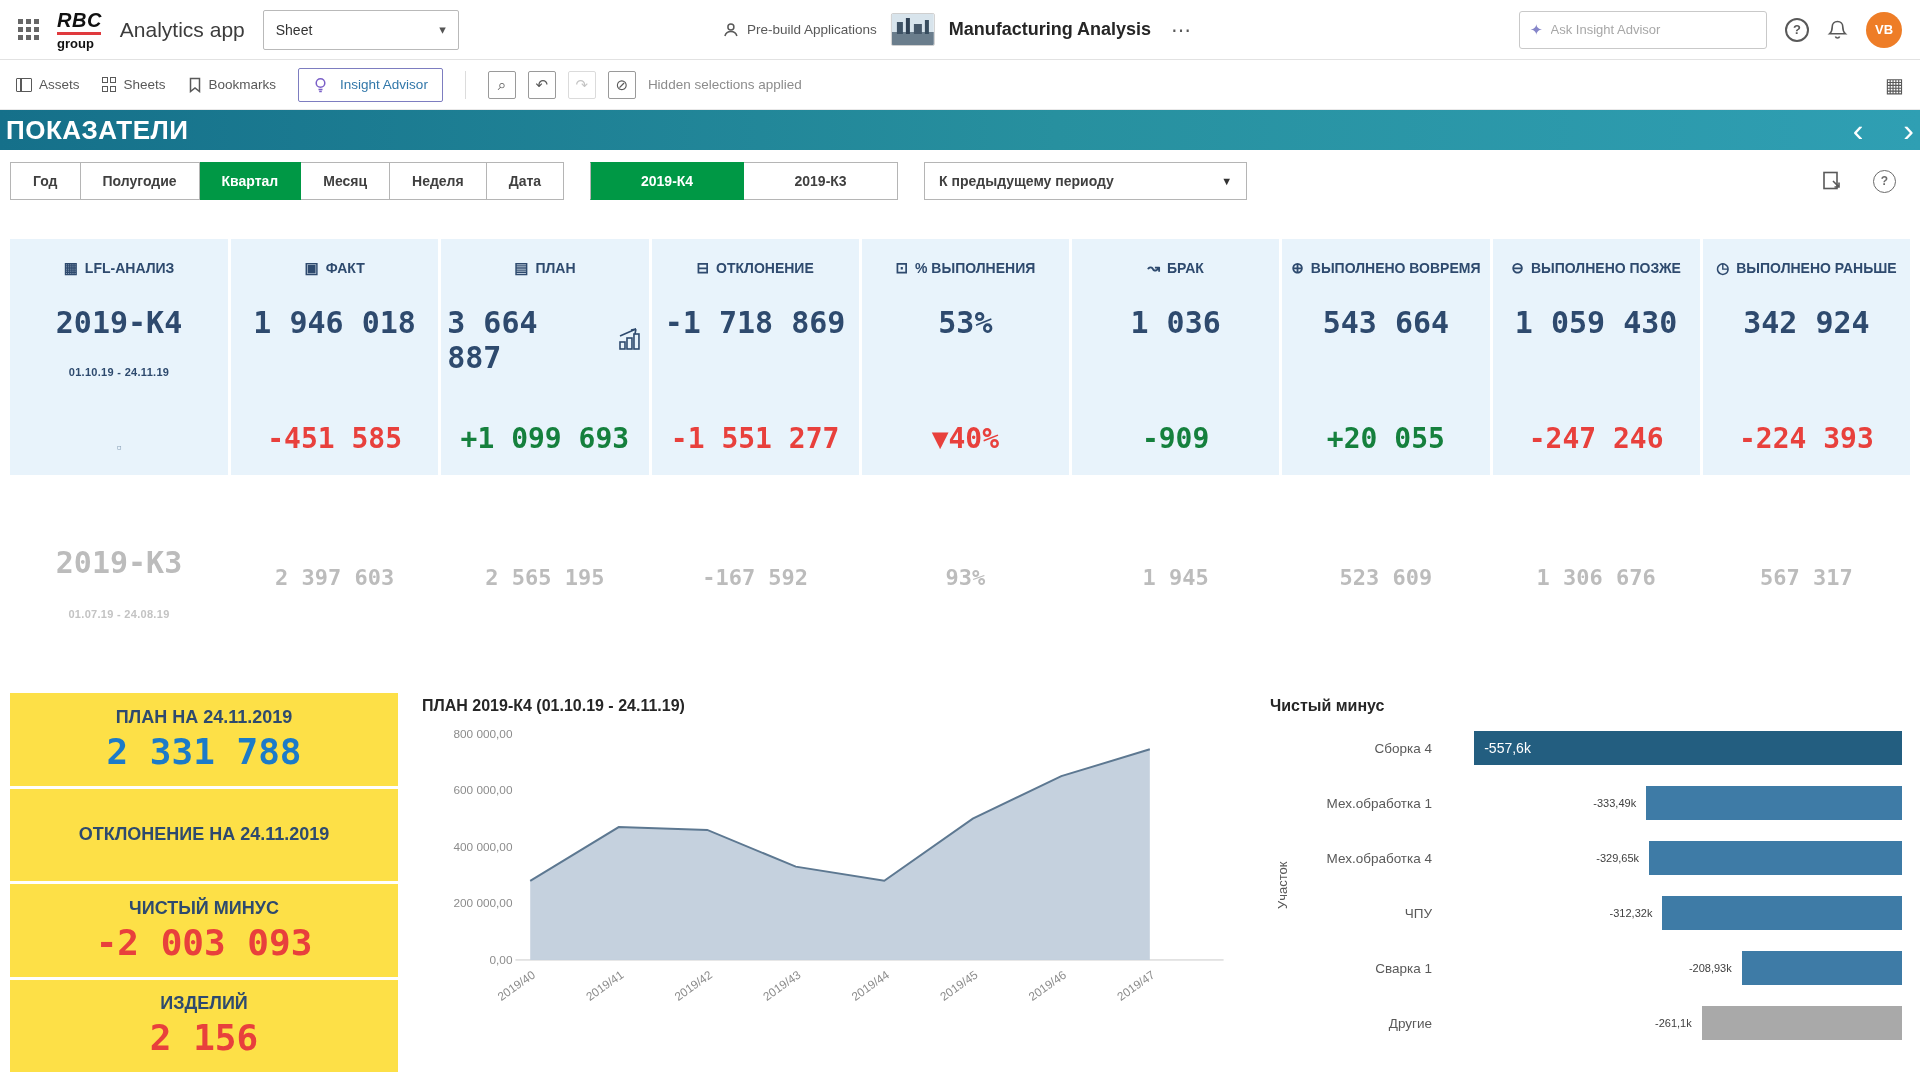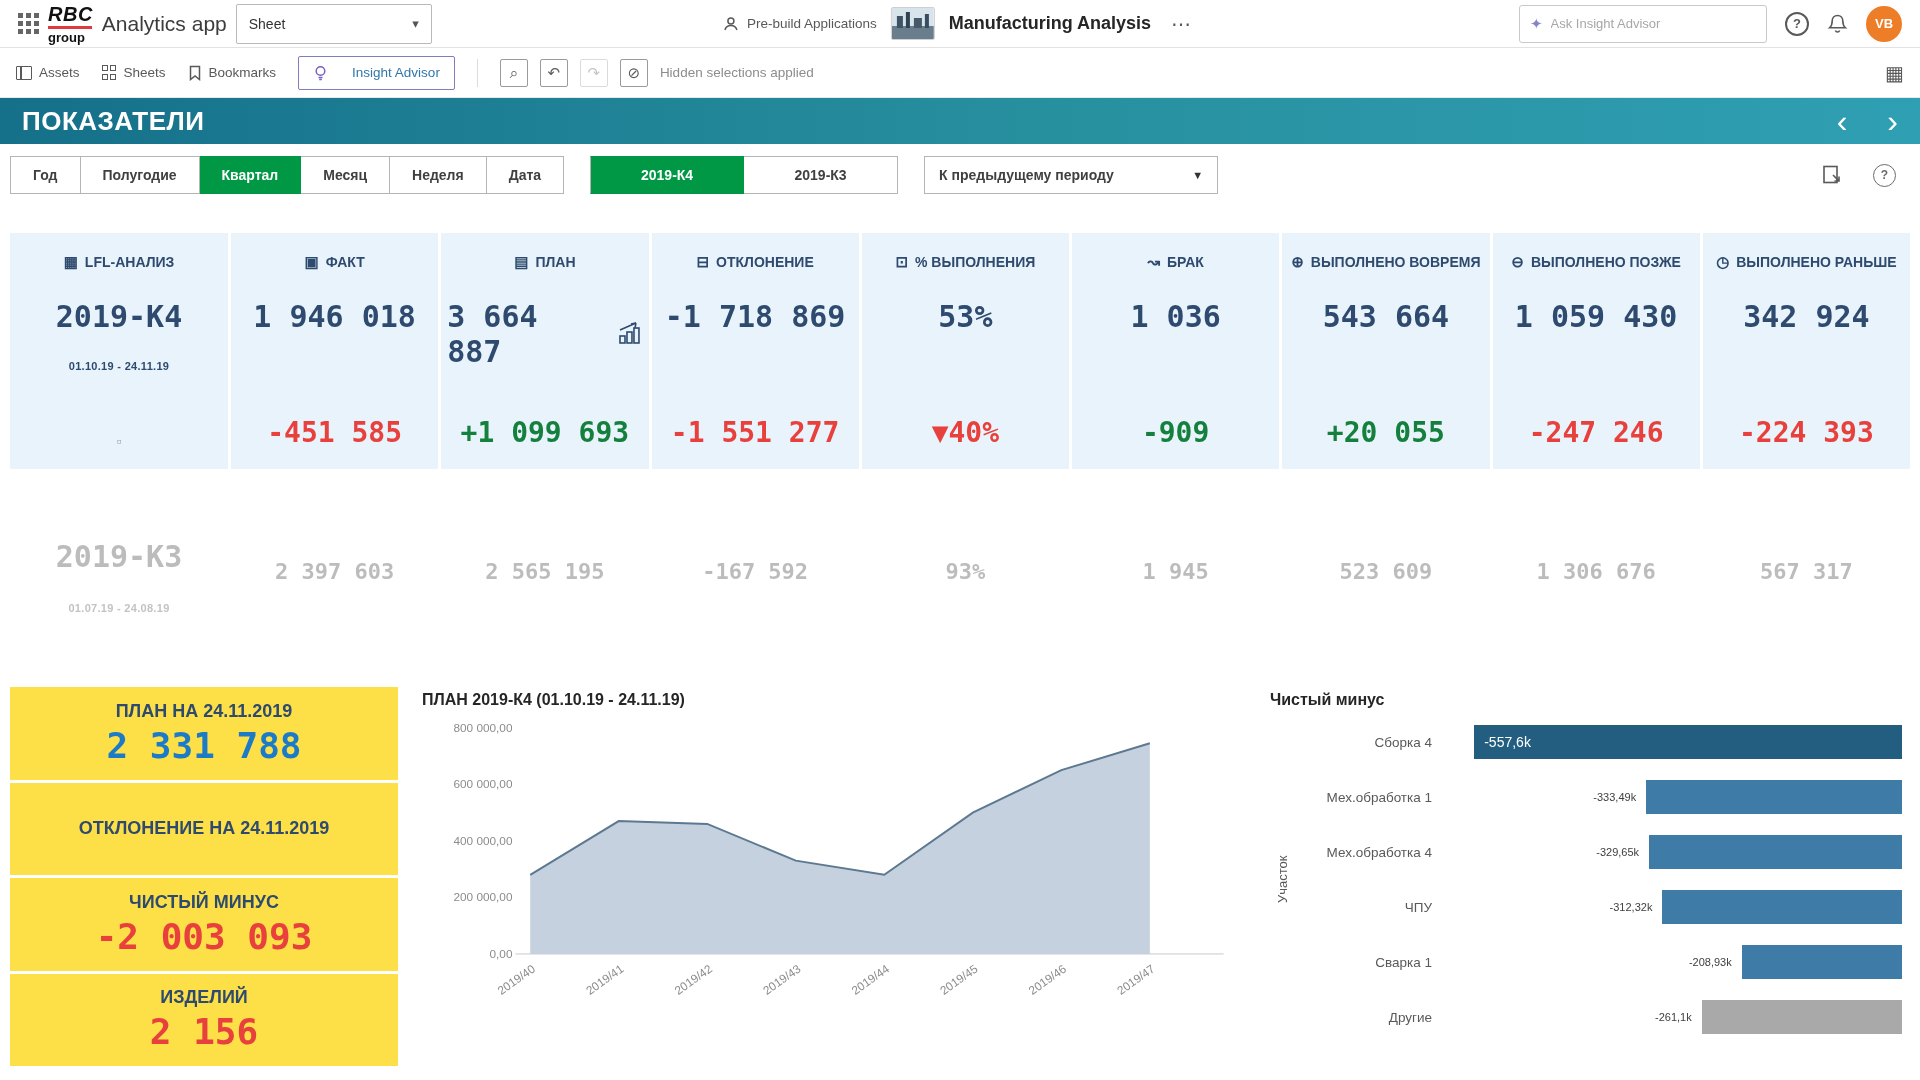--- a/index.html
+++ b/index.html
@@ -1,20 +1,20 @@
 <!DOCTYPE html>
 <html><head>
 <meta charset="utf-8">
 <style>
   * { box-sizing: border-box; margin: 0; padding: 0; }
   html,body { width:1920px; height:1080px; overflow:hidden; background:#fff;
     font-family:"Liberation Sans", sans-serif; color:#333; }
 
   
-  .topbar { height:48px; display:flex; align-items:center; gap:9px;
+  .topbar { height:60px; display:flex; align-items:center; gap:18px;
     padding:0 18px; border-bottom:1px solid #e2e2e2; position:relative; background:#fff; }
   .grid9 { display:grid; grid-template-columns:repeat(3,5px); grid-gap:3px; cursor:pointer; }
   .grid9 span { width:5px; height:5px; background:#666; }
   .logo { display:flex; flex-direction:column; line-height:1; }
   .logo .l1 { font-weight:bold; font-style:italic; font-size:20px; color:#111; letter-spacing:.5px; }
   .logo .lbar { width:44px; height:3px; background:#e03a3e; margin:2px 0; }
   .logo .l2 { font-weight:bold; font-size:13px; color:#111; }
   .app-title { font-size:21px; color:#3c3c3c; }
   .sheet-select { width:196px; height:40px; border:1px solid #b9b9b9; border-radius:2px;
     display:flex; align-items:center; justify-content:space-between; padding:0 12px;
@@ -41,47 +41,47 @@
 
   
   .toolbar { height:50px; display:flex; align-items:center; gap:22px; padding:0 16px;
     border-bottom:1px solid #e8e8e8; background:#fff; font-size:13.5px; color:#595959; }
   .tb-item { display:flex; align-items:center; gap:7px; cursor:pointer; }
   .ic-assets { width:16px; height:14px; border:1.5px solid #595959; border-radius:1px; position:relative; }
   .ic-assets:before { content:""; position:absolute; left:3px; top:0; bottom:0; width:1.5px; background:#595959; }
   .ic-sheets { width:15px; height:15px; display:grid; grid-template-columns:6px 6px; grid-gap:2px; }
   .ic-sheets span { width:6px; height:6px; border:1.3px solid #595959; }
   .insight-btn { border:1px solid #7d7dc0; border-radius:2px; padding:8px 14px;
-    display:flex; align-items:center; gap:24px; color:#3177a9; background:#fff; cursor:pointer; }
+    display:flex; align-items:center; gap:12px; color:#3177a9; background:#fff; cursor:pointer; }
   .tb-sep { width:1px; height:28px; background:#dcdcdc; }
   .sel-icons { display:flex; align-items:center; gap:12px; }
   .sq-icon { width:28px; height:28px; border:1px solid #9a9a9a; border-radius:2px;
     display:flex; align-items:center; justify-content:center; font-size:15px; color:#595959; cursor:pointer; }
   .sq-icon.disabled { opacity:.35; cursor:default; }
   .hidden-sel { color:#8c8c8c; }
   .tb-right { margin-left:auto; font-size:20px; color:#595959; cursor:pointer; }
 
   
-  .sheet-header { height:46px; background:linear-gradient(90deg,#15708a 0%,#27909f 55%,#2f9fb3 100%);
-    display:flex; align-items:center; padding:0 22px; }
+  .sheet-header { height:40px; background:linear-gradient(90deg,#15708a 0%,#27909f 55%,#2f9fb3 100%);
+    display:flex; align-items:center; padding:0 6px; }
   .sheet-title { color:#fff; font-size:26px; font-weight:600; letter-spacing:.5px; }
   .chevrons { margin-left:auto; display:flex; gap:40px; color:#fff; font-size:32px; line-height:1; }
   .chevrons span { cursor:pointer; }
 
   
   .filter-row { display:flex; align-items:center; margin:9px 10px 0; height:44px; }
   .btn-group { display:flex; }
   .fbtn { height:38px; padding:0 22px; border:1px solid #b5b5b5; border-left:none;
     background:#fff; font-size:14px; font-weight:bold; color:#404040;
     display:flex; align-items:center; justify-content:center; cursor:pointer; white-space:nowrap; }
   .btn-group .fbtn:first-child { border-left:1px solid #b5b5b5; }
   .fbtn.active { background:#009845; border-color:#009845; color:#fff; }
   .qgroup { margin-left:26px; }
   .qgroup .fbtn { width:154px; }
-  .compare-dd { margin-left:26px; width:294px; height:38px; border:1px solid #b5b5b5;
+  .compare-dd { margin-left:26px; width:323px; height:38px; border:1px solid #b5b5b5;
     background:#fff; display:flex; align-items:center; justify-content:space-between;
     padding:0 14px; font-size:14px; font-weight:bold; color:#404040; cursor:pointer; }
   .compare-dd .tri { font-size:11px; color:#333; }
   .filter-right { margin-left:auto; display:flex; align-items:center; gap:30px; padding-right:14px; }
   .filter-right .help2 { width:23px; height:23px; border:1.6px solid #6b6b6b; border-radius:50%;
     display:flex; align-items:center; justify-content:center; font-size:12px; font-weight:bold; color:#6b6b6b; cursor:pointer; }
 
   
   .kpi-grid { display:grid; grid-template-columns:218px repeat(8,1fr); grid-gap:3px; margin:36px 10px 0; }
   .kcell { background:#e8f3fb; height:236px; display:flex; flex-direction:column;

